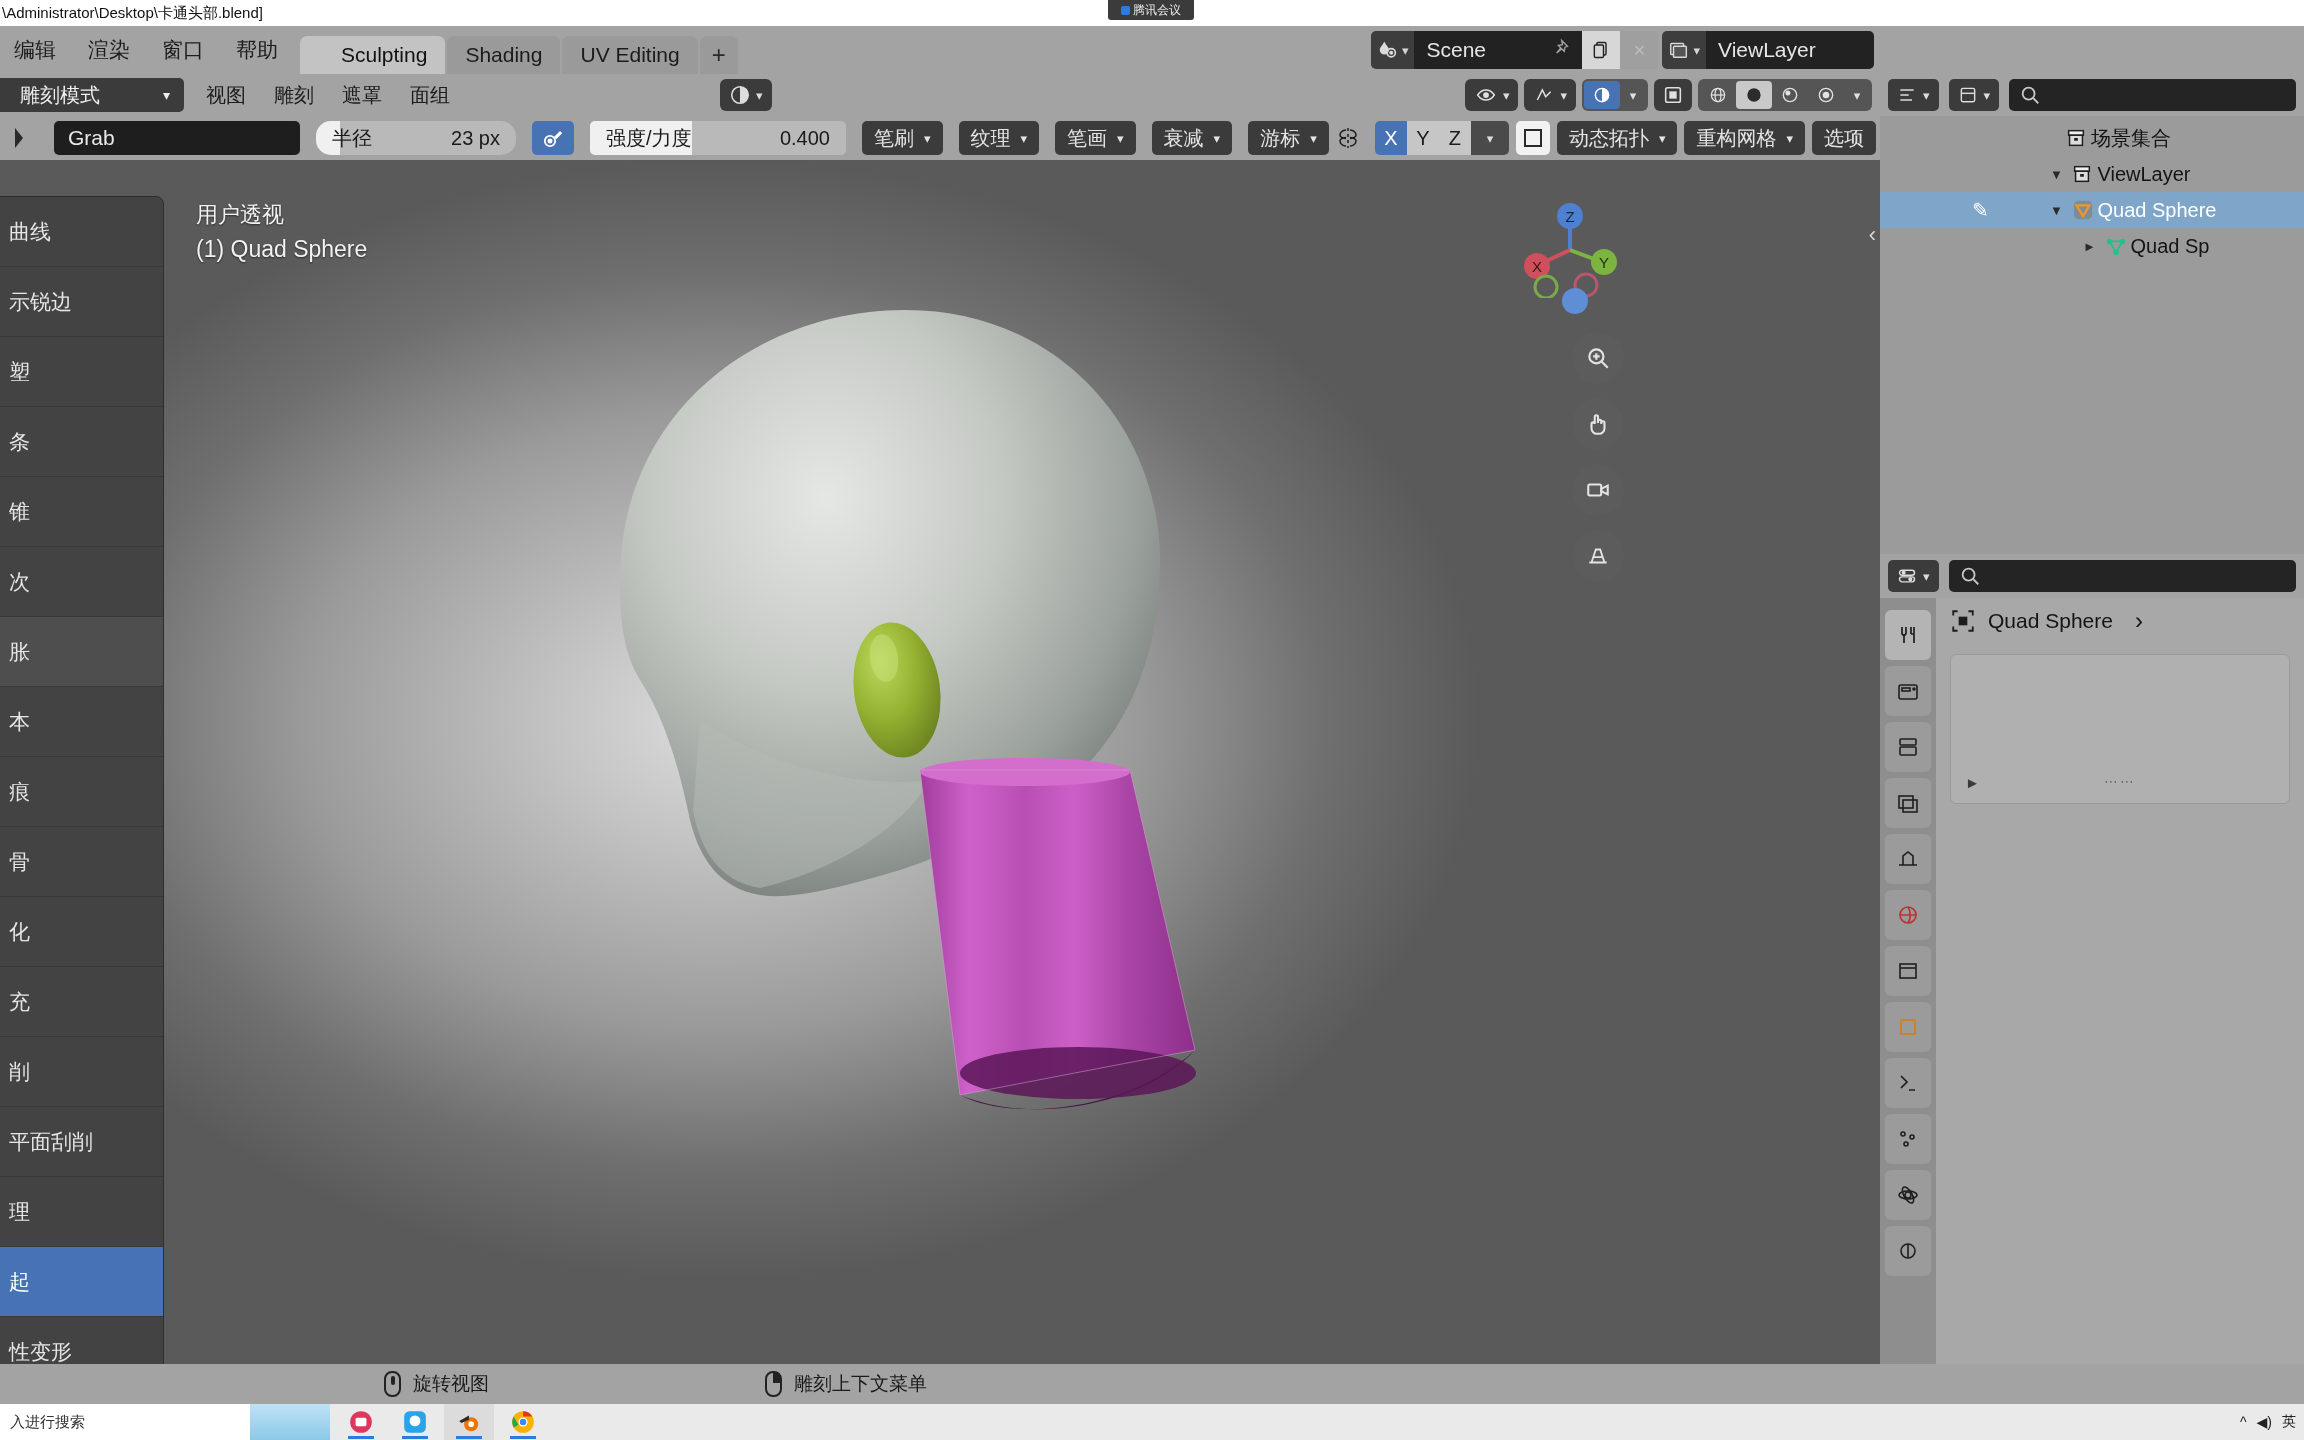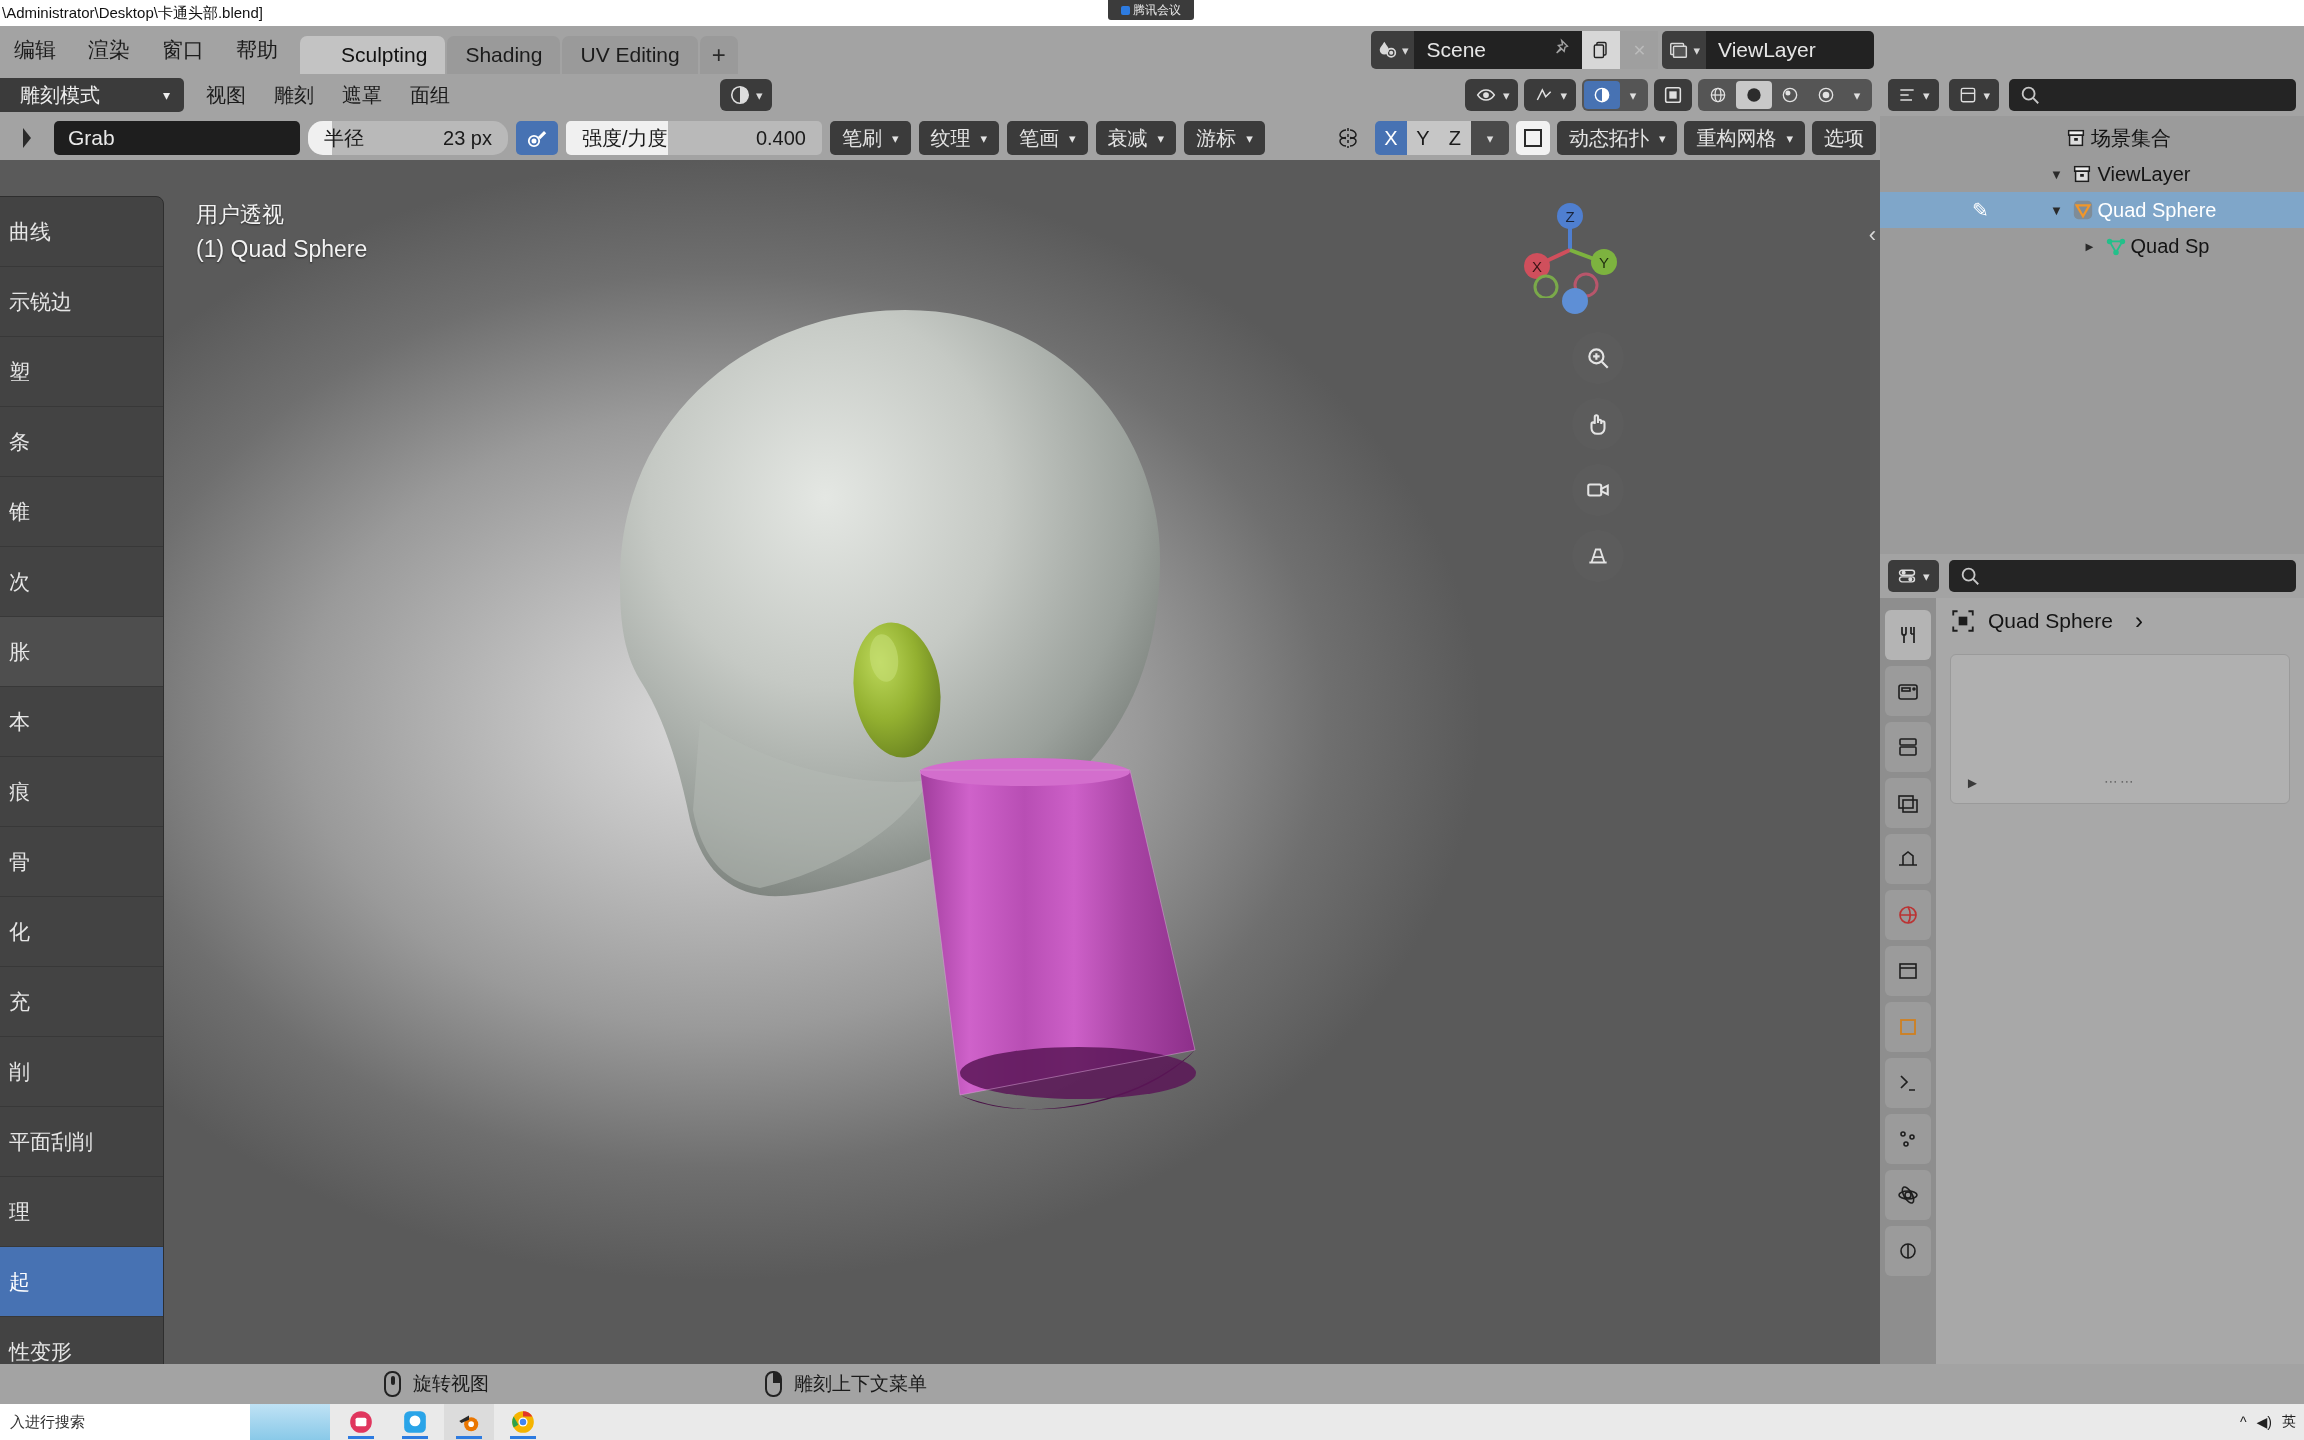--- a/index.html
+++ b/index.html
@@ -55,21 +55,21 @@
     align-items:center; gap:5px; padding:0 9px; color:#dcdcdc; }
   .pill-group { height:32px; background:#555; border-radius:6px; display:flex;
     align-items:center; padding:0 2px; }
   .pill-group .seg { width:36px; height:28px; display:flex; align-items:center;
     justify-content:center; border-radius:4px; color:#e0e0e0; }
   .pill-group .seg.on { background:#c9c9c9; }
   .pill-group .seg.accent { background:#4772b3; }
 
   
   .toolrow { position:absolute; left:0; top:116px; width:1880px; height:44px;
-    background:#a3a3a3; display:flex; align-items:center; gap:8px; padding-left:16px; }
+    background:#a3a3a3; display:flex; align-items:center; gap:16px; padding-left:8px; }
   .brush-name { height:34px; background:#1e1e1e; color:#e9e9e9; border-radius:5px;
     display:flex; align-items:center; padding:0 14px; font-size:21px; width:246px; }
   .slider { height:34px; border-radius:5px; display:flex; align-items:center;
     justify-content:space-between; padding:0 16px; font-size:20px; color:#1a1a1a;
     position:relative; overflow:hidden; }
   .slider .fill { position:absolute; left:0; top:0; bottom:0; background:#f0f0f0; }
   .slider .lbl,.slider .val { position:relative; z-index:2; }
   .sl-radius { width:200px; background:#b9b9b9;border-radius:15px; }
   .sl-strength { width:256px; background:#b9b9b9; }
   .pressure { width:42px; height:34px; background:#4772b3; border-radius:5px;

